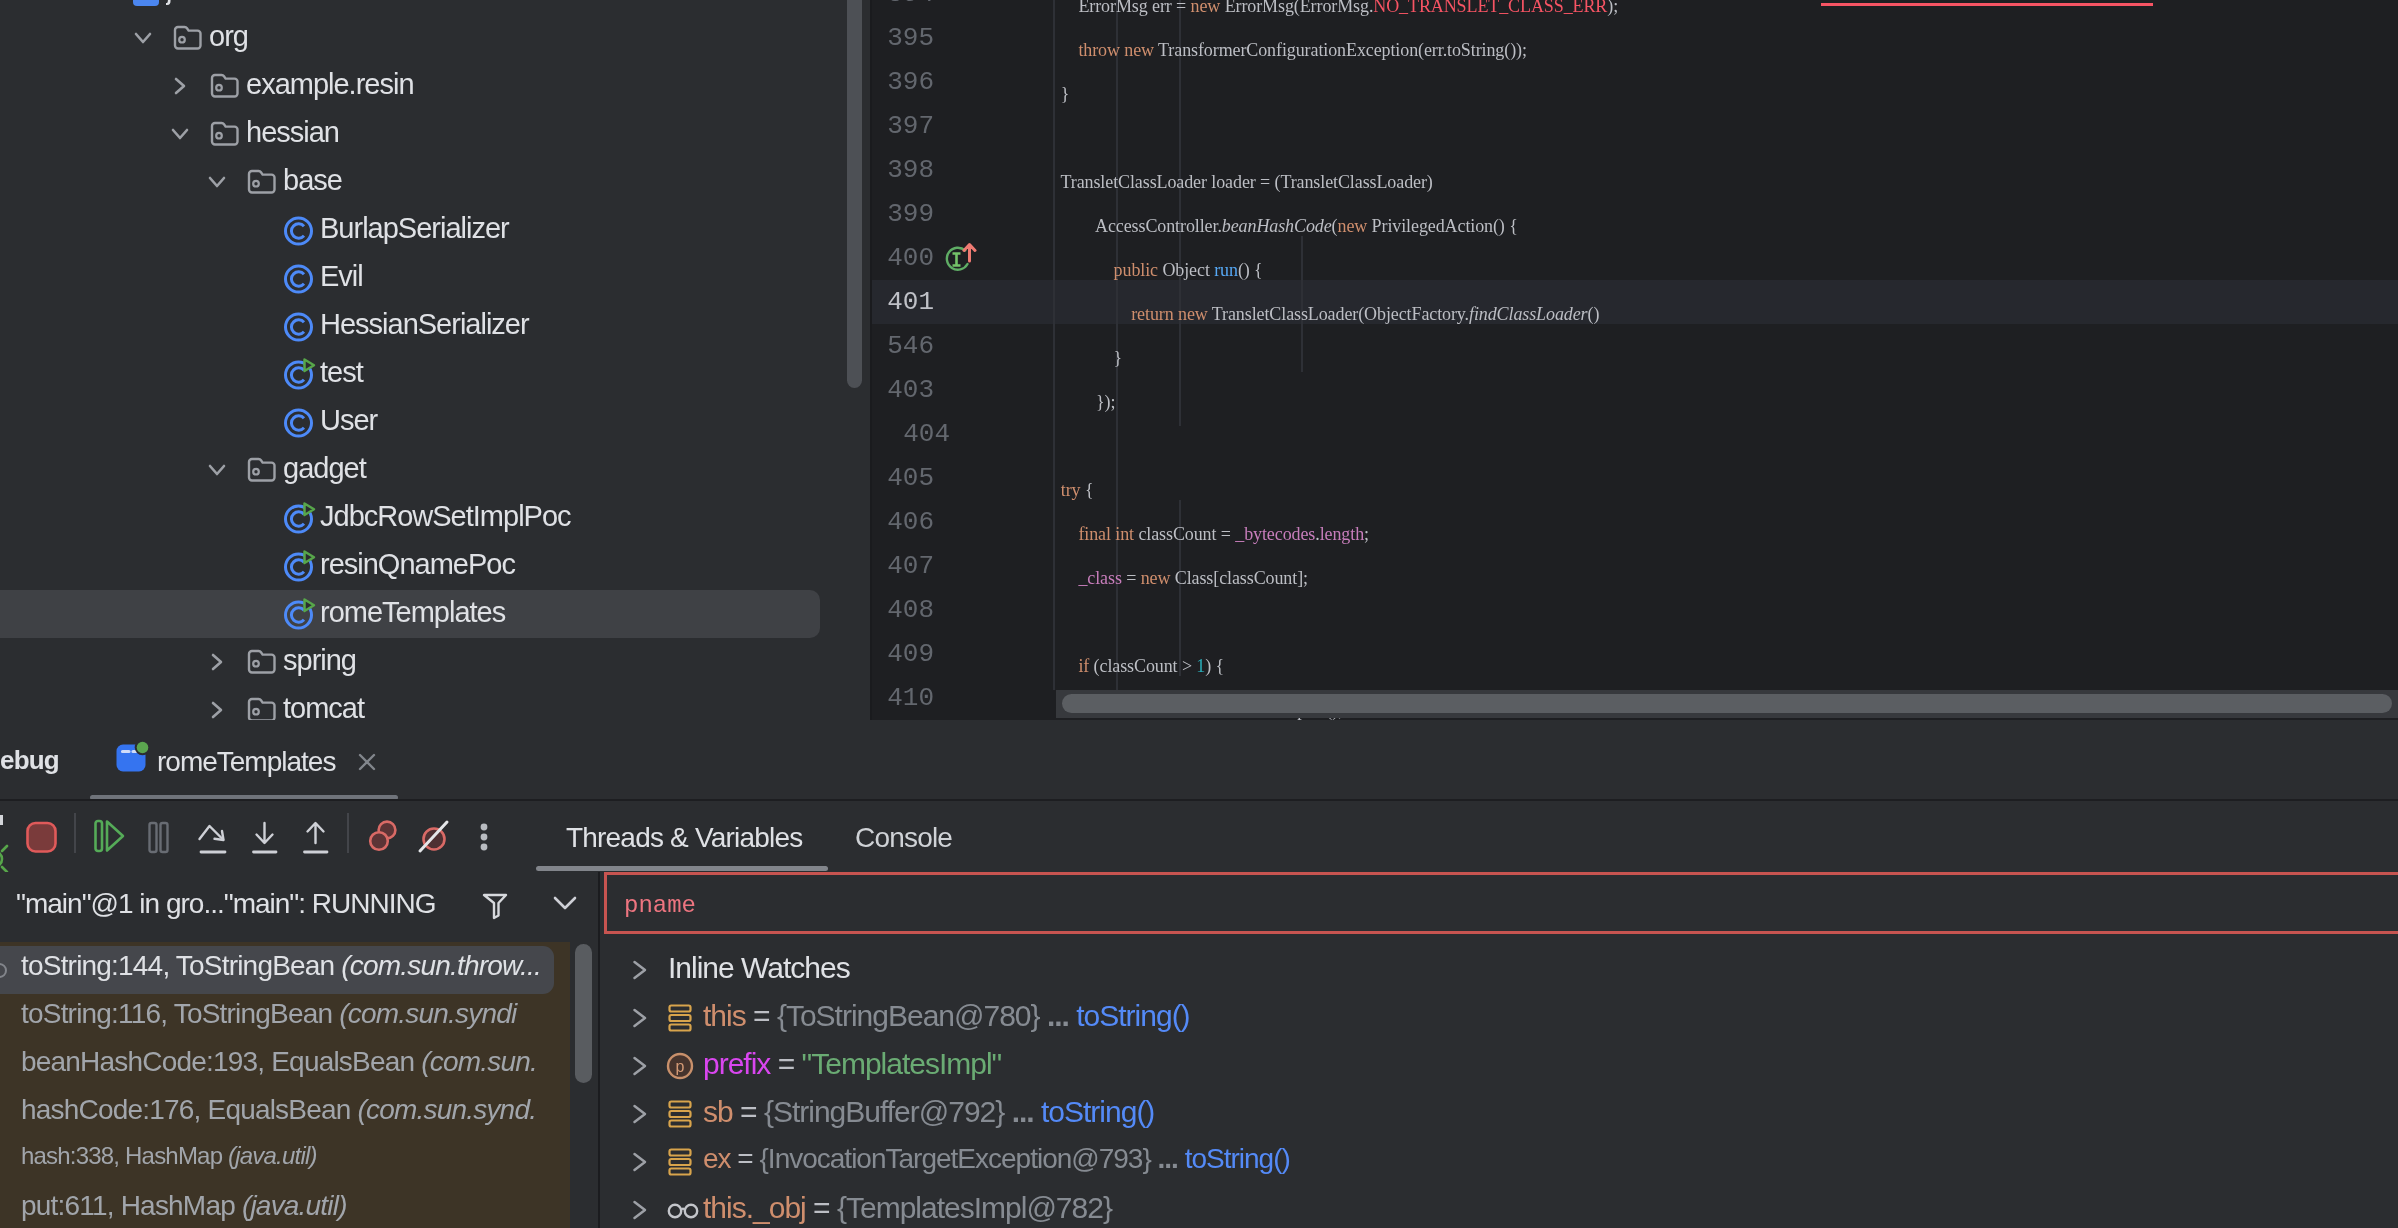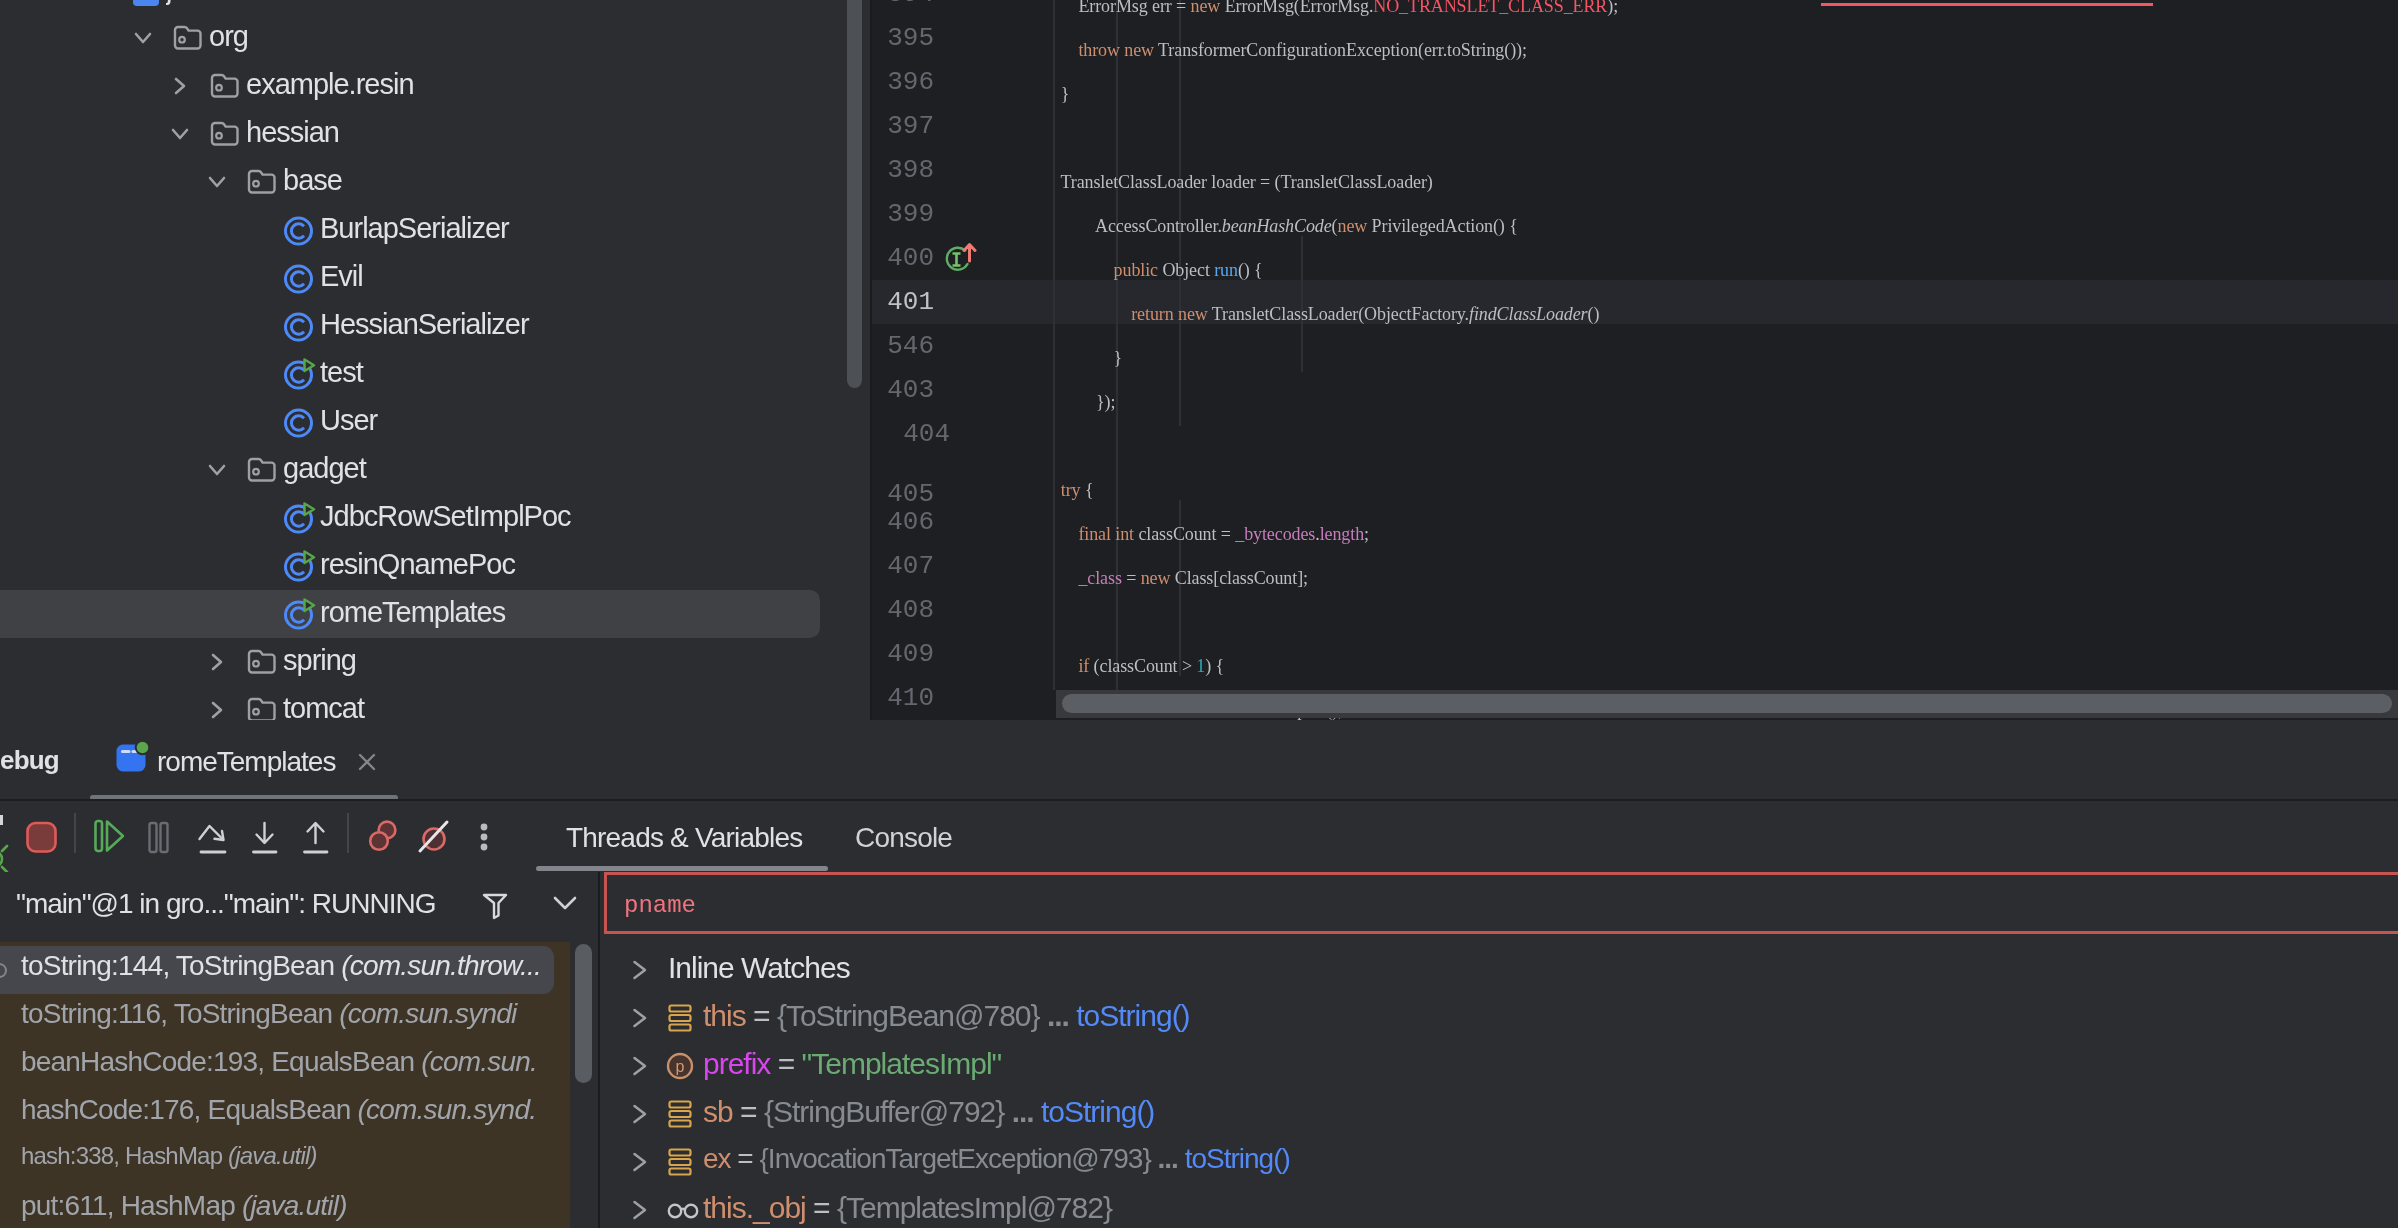--- a/index.html
+++ b/index.html
@@ -238,21 +238,21 @@
       <div class="ln" style="left:0;top:16px;color:#63676e">395</div>
       <div class="ln" style="left:0;top:60px;color:#63676e">396</div>
       <div class="ln" style="left:0;top:104px;color:#63676e">397</div>
       <div class="ln" style="left:0;top:148px;color:#63676e">398</div>
       <div class="ln" style="left:0;top:192px;color:#63676e">399</div>
       <div class="ln" style="left:0;top:236px;color:#63676e">400</div>
       <div class="ln" style="left:0;top:280px;color:#bfc1c7">401</div>
       <div class="ln" style="left:0;top:324px;color:#63676e">546</div>
       <div class="ln" style="left:0;top:368px;color:#63676e">403</div>
       <div class="ln" style="left:16px;top:412px;color:#63676e">404</div>
-      <div class="ln" style="left:0;top:472px;color:#63676e">405</div>
+      <div class="ln" style="left:0;top:456px;color:#63676e">405</div>
       <div class="ln" style="left:0;top:500px;color:#63676e">406</div>
       <div class="ln" style="left:0;top:544px;color:#63676e">407</div>
       <div class="ln" style="left:0;top:588px;color:#63676e">408</div>
       <div class="ln" style="left:0;top:632px;color:#63676e">409</div>
       <div class="ln" style="left:0;top:676px;color:#63676e">410</div>
     </div>
 
   <svg class="abs" style="left:68px;top:236px" width="50" height="46" viewBox="0 0 50 46">
     <path d="M25.2 14.5 a11 11 0 1 0 2.3 13.5" fill="none" stroke="#5fad65" stroke-width="2.4" stroke-linecap="round"></path>
     <path d="M12.5 17.5 h8 M16.5 17.5 v12 M12.5 29.5 h8" stroke="#74c269" stroke-width="2.6" fill="none"></path>

